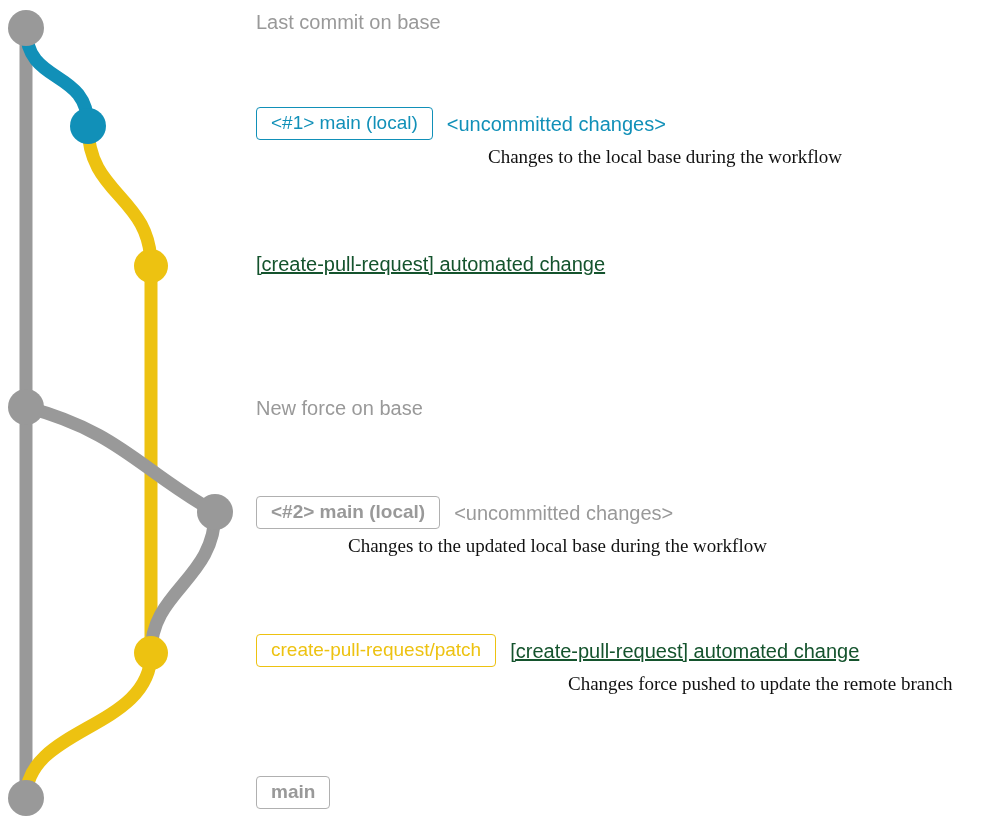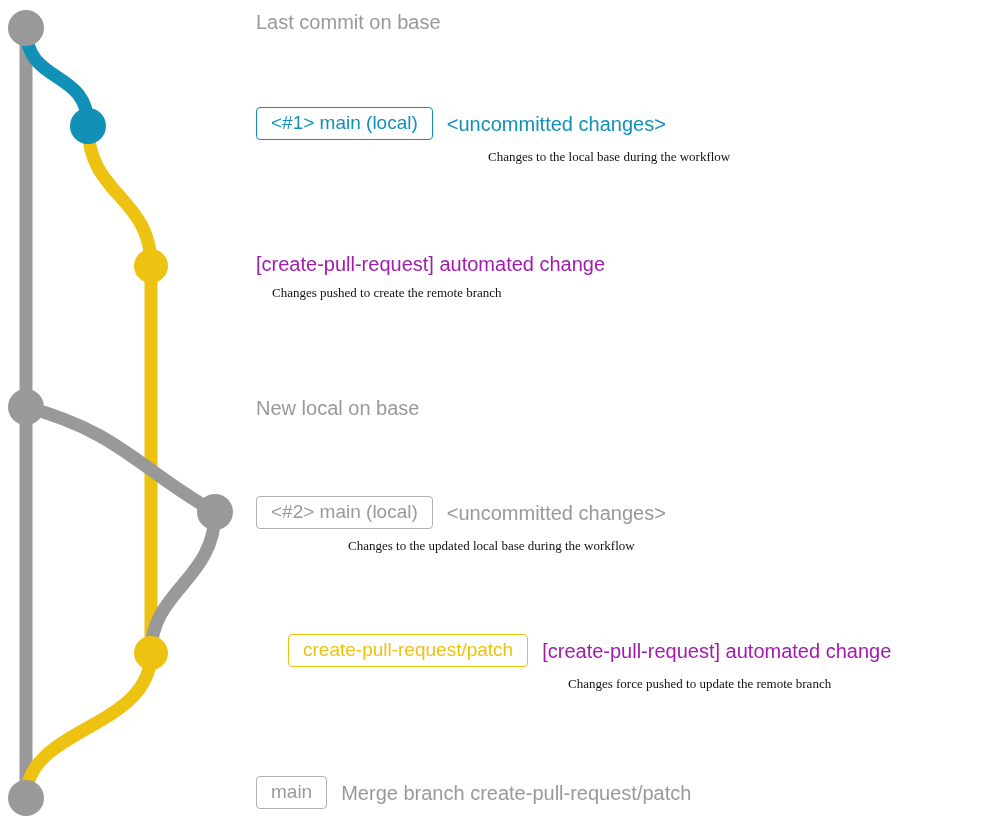--- a/index.html
+++ b/index.html
@@ -64,42 +64,42 @@
     background: #ffffff;
     box-sizing: border-box;
   }
   .branch-chip.blue {
     border-color: #1190b8;
     color: #1190b8;
   }
   .branch-chip.yellow {
     border-color: #edc211;
     color: #edc211;
-    margin-left: 32px;
   }
   .branch-chip.gray {
     border-color: #b0b0b0;
     color: #999999;
+    font-weight: bold;
   }
 
   .commit-subject {
     font-size: 20px;
     line-height: 24px;
     color: #999999;
     white-space: nowrap;
   }
   .commit-subject.blue  { color: #1190b8; }
-  .commit-subject.yellow{ color: #a21caf; }
+  .commit-subject.yellow{ color: #14532d; text-decoration: underline; }
   .commit-subject.gray  { color: #999999; }
 
   .chip-gap { width: 14px; flex: 0 0 auto; }
 
   .commit-note {
     font-family: "Liberation Serif", serif;
-    font-size: 13px;
+    font-size: 19px;
     line-height: 23px;
     color: #111111;
     white-space: nowrap;
     margin-top: 5px;
   }
 </style>
 </head>
 <body>
 
 <div id="diagram-root">
@@ -137,25 +137,24 @@
           <span class="branch-chip blue">&lt;#1&gt; main (local)</span>
           <span class="chip-gap"></span>
           <span class="commit-subject blue">&lt;uncommitted changes&gt;</span>
         </div>
         <div class="commit-note" style="margin-left: 232px;">Changes to the local base during the workflow</div>
       </div>
       <div class="commit-row" style="left: 256px; top: 252px;">
         <div class="row-line">
           <span class="commit-subject yellow">[create-pull-request] automated change</span>
         </div>
-        <div class="commit-note" style="margin-left: 16px;">Changes pushed to create the remote branch</div>
       </div>
       <div class="commit-row" style="left: 256px; top: 396px;">
         <div class="row-line">
-          <span class="commit-subject gray">New local on base</span>
+          <span class="commit-subject gray">New force on base</span>
         </div>
       </div>
       <div class="commit-row" style="left: 256px; top: 496px;">
         <div class="row-line">
           <span class="branch-chip gray">&lt;#2&gt; main (local)</span>
           <span class="chip-gap"></span>
           <span class="commit-subject gray">&lt;uncommitted changes&gt;</span>
         </div>
         <div class="commit-note" style="margin-left: 92px;">Changes to the updated local base during the workflow</div>
       </div>
@@ -164,18 +163,17 @@
           <span class="branch-chip yellow">create-pull-request/patch</span>
           <span class="chip-gap"></span>
           <span class="commit-subject yellow">[create-pull-request] automated change</span>
         </div>
         <div class="commit-note" style="margin-left: 312px; text-align: center;">Changes force pushed to update the remote branch</div>
       </div>
       <div class="commit-row" style="left: 256px; top: 776px;">
         <div class="row-line">
           <span class="branch-chip gray">main</span>
           <span class="chip-gap"></span>
-          <span class="commit-subject gray">Merge branch create-pull-request/patch</span>
         </div>
       </div>
     </div>
 
 </div>
 
 </body></html>

